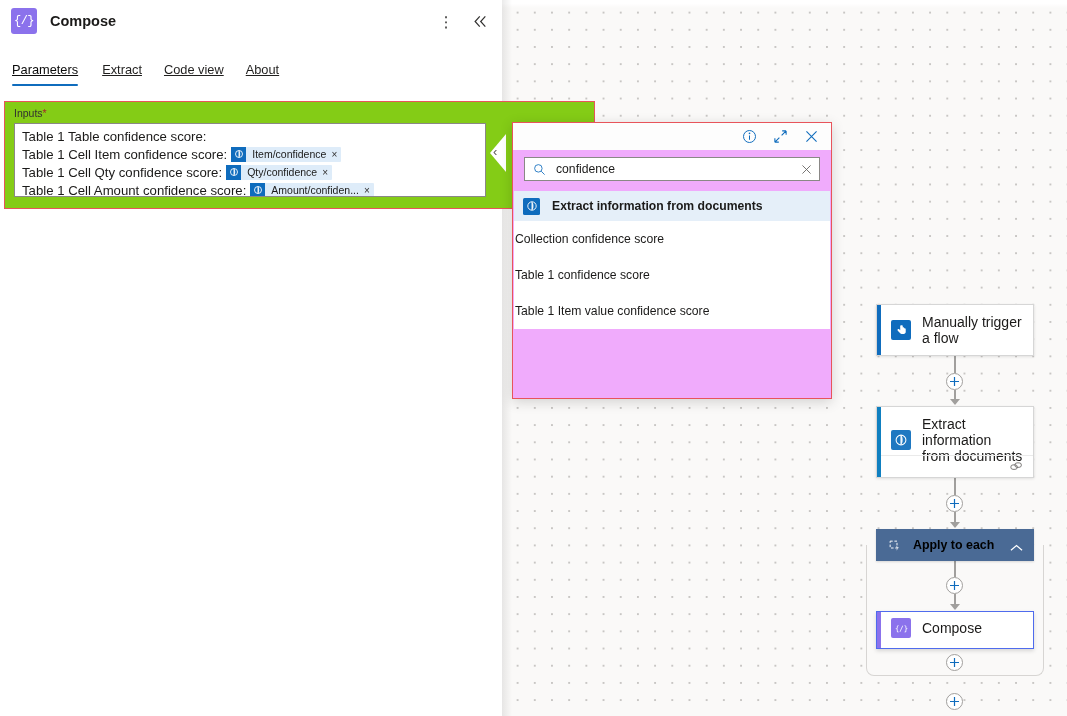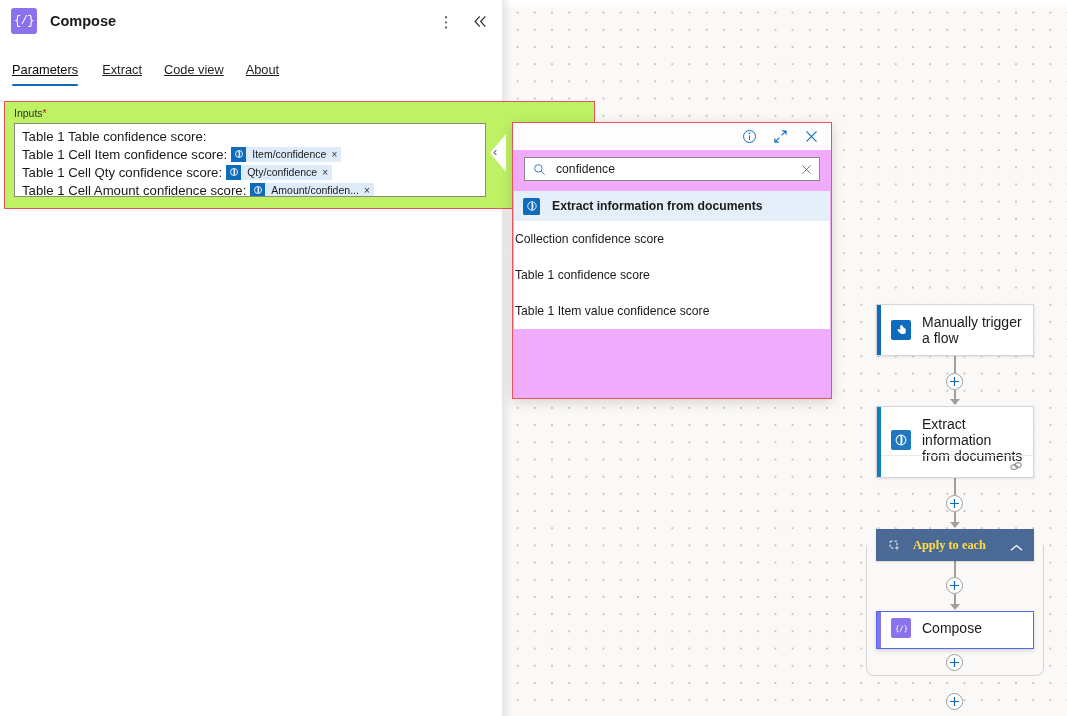--- a/index.html
+++ b/index.html
@@ -57,21 +57,21 @@
   .tab.active::after {
     content: ""; position: absolute; left: 0; right: 11px; bottom: -3px;
     height: 2.5px; background: #0f6cbd; border-radius: 2px;
   }
   .tab:first-child.active::after { left: 0; right: 13px; }
 
   
   #inputs-region {
     position: absolute; left: 4px; top: 101px; width: 591px; height: 108px;
     border: 1.5px solid #e8545b;
-    background: #bef264;
+    background: #84cc16;
   }
   #inputs-label {
     position: absolute; left: 9px; top: 5px;
     font-size: 10.5px; color: #323130;
   }
   #inputs-label .req { color: #a4262c; }
   #inputs-box {
     position: absolute; left: 9px; top: 21px; width: 472px; height: 74px;
     border: 1px solid #8a8886; background: #ffffff;
     padding: 3px 18px 3px 7px;
@@ -214,21 +214,21 @@
     border: 1px solid #d7d5d3; border-top: none;
     border-radius: 0 0 8px 8px;
     background: #faf9f8;
   }
   #node-loop {
     position: absolute; left: 374px; top: 529px; width: 158px; height: 32px;
     background: #4a6a95; display: flex; align-items: center;
     box-shadow: 0 1px 2px rgba(0,0,0,0.14);
   }
   #loop-ico { margin-left: 12px; display: flex; color: #ffffff; }
-  #loop-label { margin-left: 13px; font-size: 12.4px; font-weight: bold; color: #fde047; font-family: Liberation Serif, serif; }
+  #loop-label { margin-left: 13px; font-size: 12.4px; font-weight: bold; color: #000000; }
   #loop-chevron { position: absolute; right: 11px; top: 9px; color: #ffffff; }
 
   #node-compose {
     left: 374px; top: 611px; width: 158px; height: 38px;
     border: 1.6px solid #4f6bed; box-shadow: 0 1.5px 4px rgba(0,0,0,0.14);
   }
   #node-compose .accent { background: #8b72ec; width: 4px; }
   #node-compose .node-ico { background: #8b72ec; }
 
   .connector {

